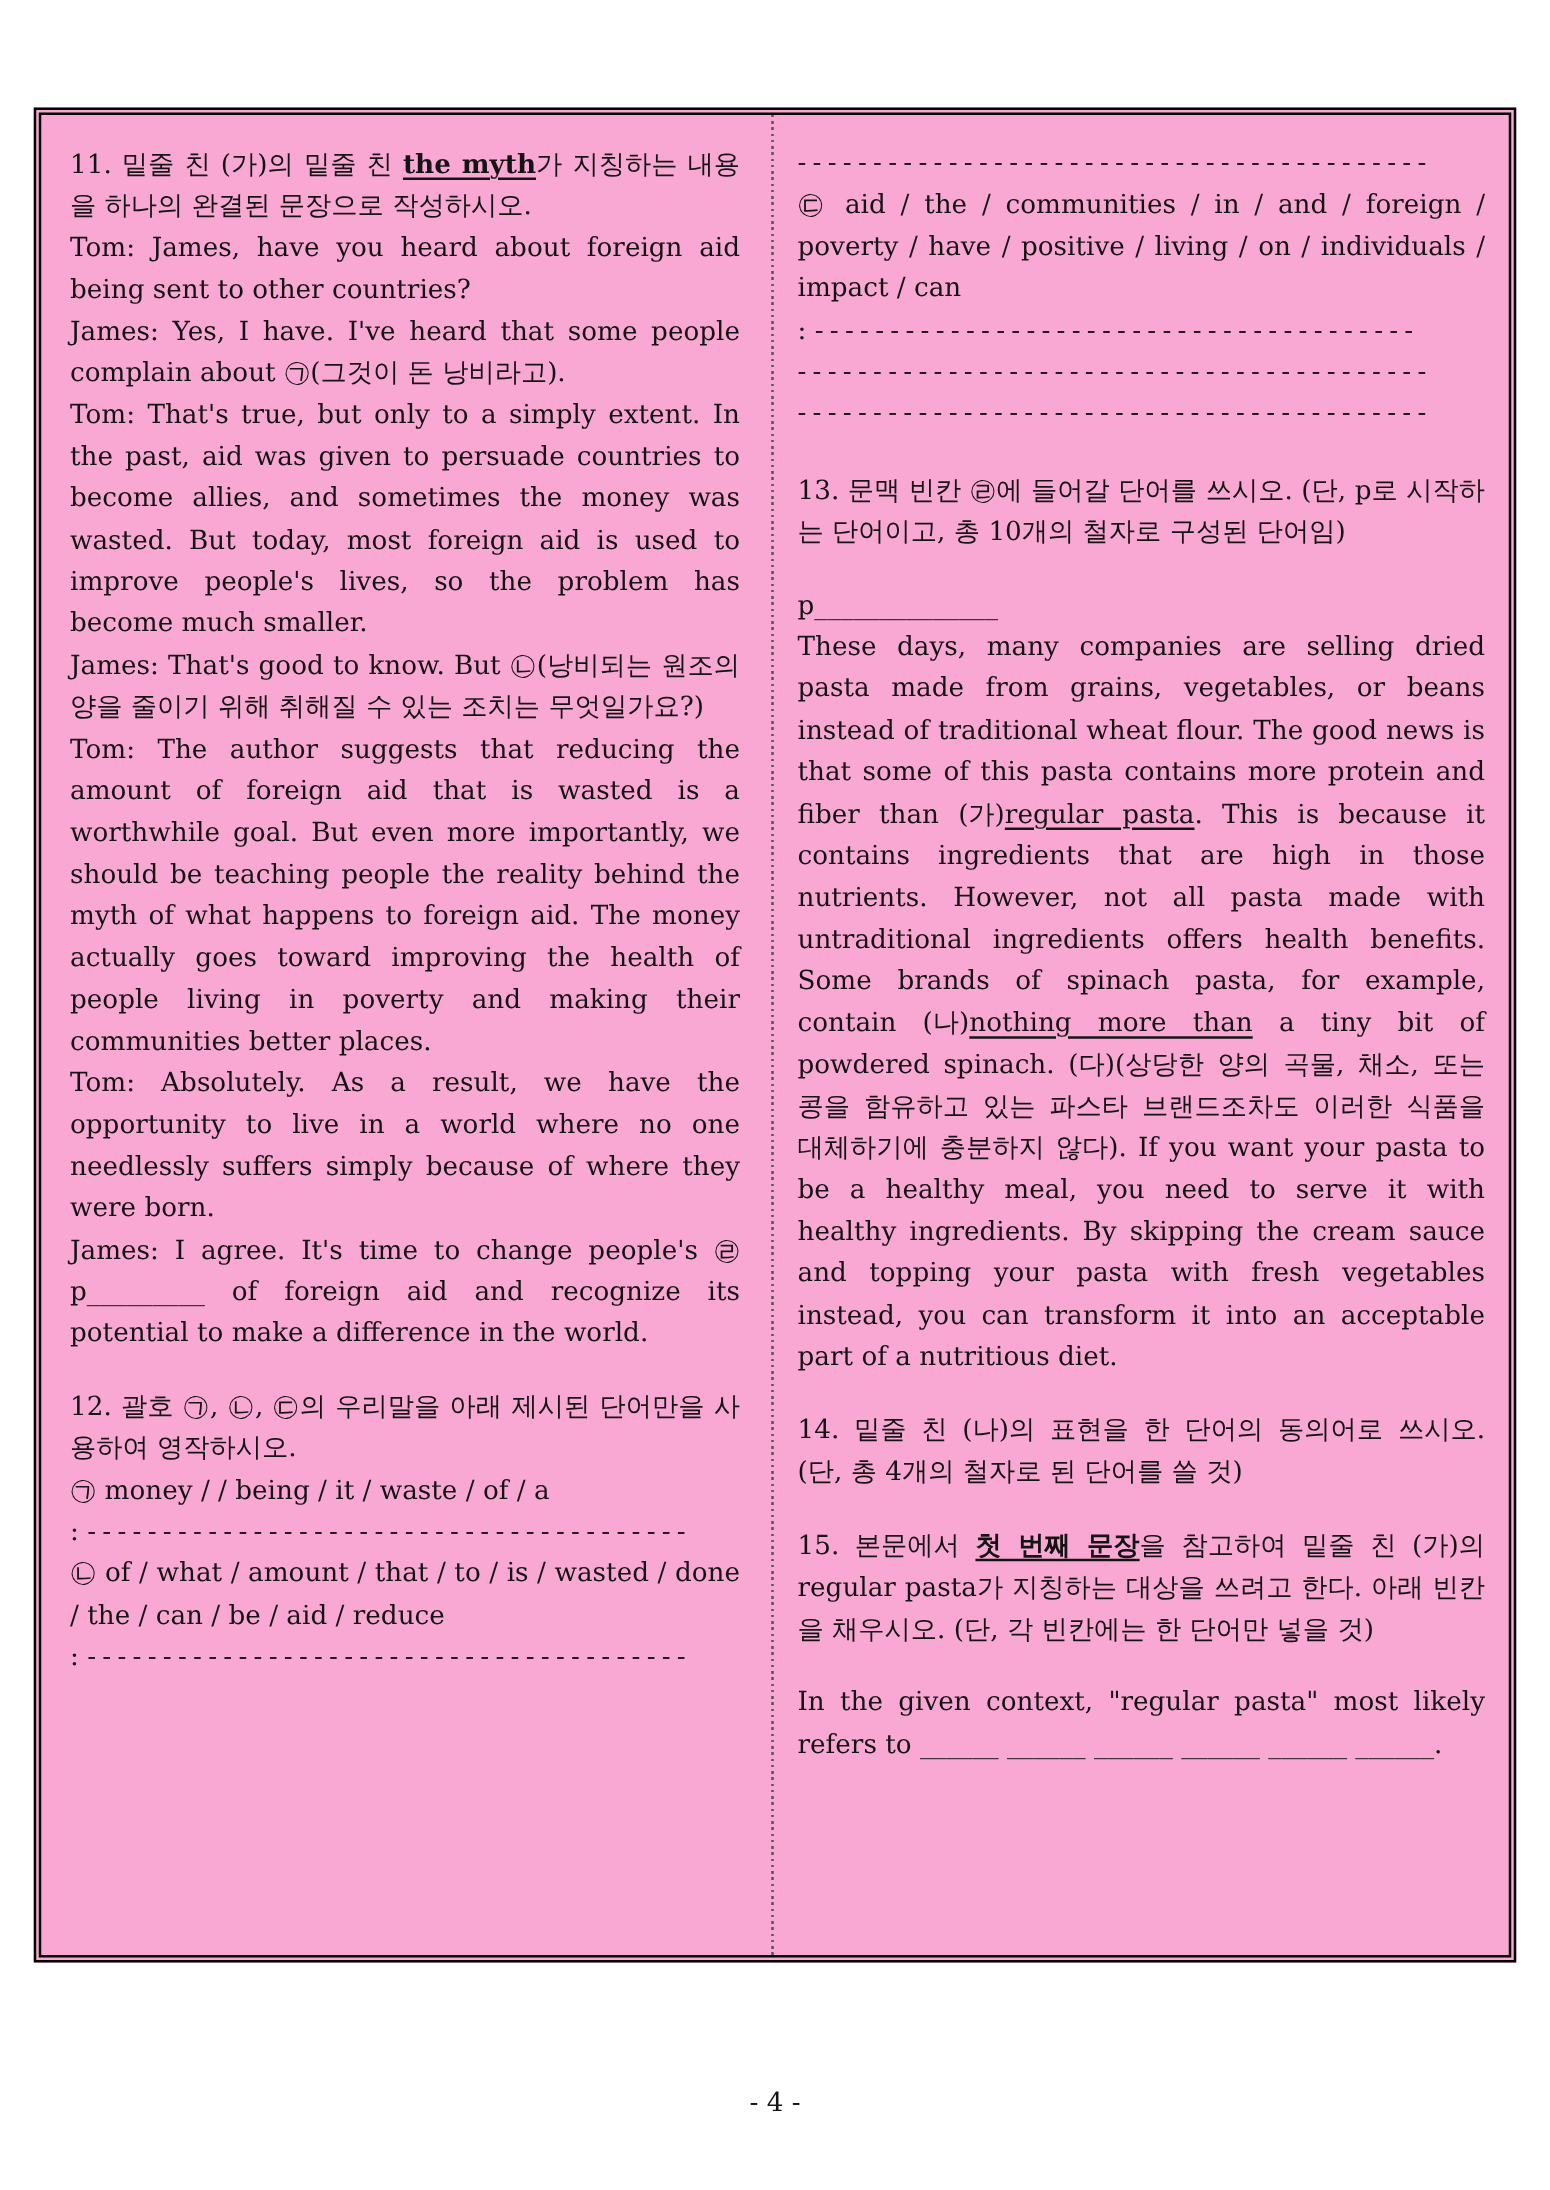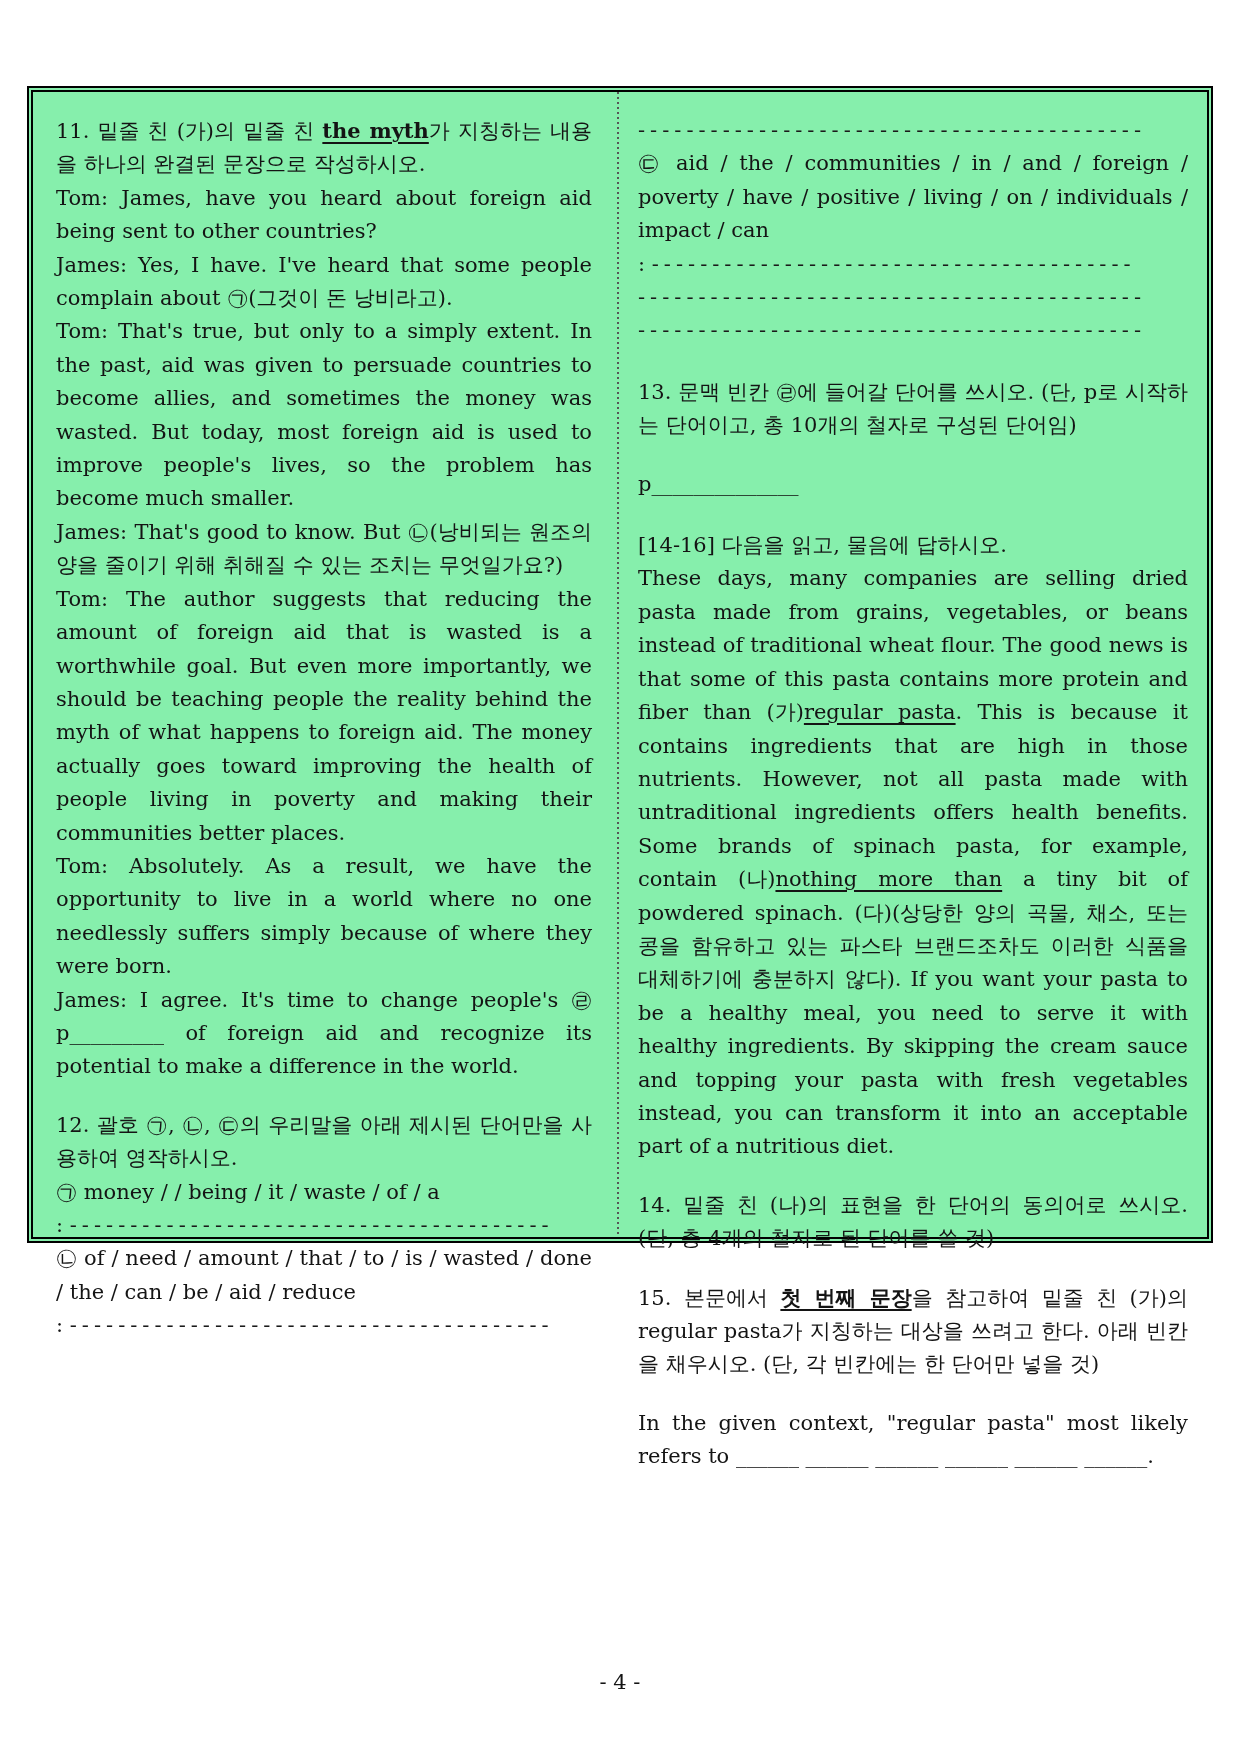--- a/index.html
+++ b/index.html
@@ -2,22 +2,22 @@
 <html><head>
 <meta charset="utf-8">
 <style>
   html,body{margin:0;padding:0;background:#ffffff;}
   body{
     width:1240px;height:1752px;position:relative;
     font-family:"DejaVu Serif","Liberation Serif",serif;
     color:#111;
   }
   .frame{
-    position:absolute;left:27px;top:86px;width:1186px;height:1157px;
-    border:6px double #000;box-sizing:border-box;background:#86efac;
+    position:absolute;left:27px;top:86px;width:1186px;height:1484px;
+    border:6px double #000;box-sizing:border-box;background:#f9a8d4;
   }
   .col{
     position:absolute;top:22px;font-size:21px;line-height:33.4px;
     text-align:justify;color:#141414;
   }
   .col-left{left:23px;width:536px;}
   .col-right{left:605px;width:550px;}
   .divider{
     position:absolute;left:584px;top:0;bottom:0;width:2px;
     background:repeating-linear-gradient(180deg,#555 0 2px,transparent 2px 5px);
@@ -48,37 +48,36 @@
     <p>James: Yes, I have. I've heard that some people complain about ㉠(그것이 돈 낭비라고).</p>
     <p>Tom: That's true, but only to a simply extent. In the past, aid was given to persuade countries to become allies, and sometimes the money was wasted. But today, most foreign aid is used to improve people's lives, so the problem has become much smaller.</p>
     <p>James: That's good to know. But ㉡(낭비되는 원조의 양을 줄이기 위해 취해질 수 있는 조치는 무엇일가요?)</p>
     <p>Tom: The author suggests that reducing the amount of foreign aid that is wasted is a worthwhile goal. But even more importantly, we should be teaching people the reality behind the myth of what happens to foreign aid. The money actually goes toward improving the health of people living in poverty and making their communities better places.</p>
     <p>Tom: Absolutely. As a result, we have the opportunity to live in a world where no one needlessly suffers simply because of where they were born.</p>
     <p>James: I agree. It's time to change people's ㉣ p_________ of foreign aid and recognize its potential to make a difference in the world.</p>
 
     <p class="sp1">12. 괄호 ㉠, ㉡, ㉢의 우리말을 아래 제시된 단어만을 사용하여 영작하시오.</p>
     <div class="row">㉠ money / / being / it / waste / of / a</div>
     <div class="row"><span>:</span> <span class="dash">----------------------------------------</span></div>
-    <p>㉡ of / need / amount / that / to / is / wasted / done / the / can / be / aid / reduce</p>
+    <p>㉡ of / what / amount / that / to / is / wasted / done / the / can / be / aid / reduce</p>
     <div class="row"><span>:</span> <span class="dash">----------------------------------------</span></div>
   </div>
 
   <div class="divider"></div>
 
   <div class="col col-right">
     <div class="row"><span class="dash">------------------------------------------</span></div>
     <p>㉢ aid / the / communities / in / and / foreign / poverty / have / positive / living / on / individuals / impact / can</p>
     <div class="row"><span>:</span> <span class="dash">----------------------------------------</span></div>
     <div class="row"><span class="dash">------------------------------------------</span></div>
     <div class="row"><span class="dash">------------------------------------------</span></div>
 
     <p class="sp2">13. 문맥 빈칸 ㉣에 들어갈 단어를 쓰시오. (단, p로 시작하는 단어이고, 총 10개의 철자로 구성된 단어임)</p>
     <div class="row sp1">p______________</div>
 
-    <p class="sp2">[14-16] 다음을 읽고, 물음에 답하시오.</p>
     <p><span>These days, many companies are selling dried pasta made from grains, vegetables, or beans instead of traditional wheat flour. The good news is that some of this pasta contains more protein and fiber than (가)</span><span class="u">regular pasta</span><span>. This is because it contains ingredients that are high in those nutrients. However, not all pasta made with untraditional ingredients offers health benefits. Some brands of spinach pasta, for example, contain (나)</span><span class="u">nothing more than</span><span> a tiny bit of powdered spinach. (다)(상당한 양의 곡물, 채소, 또는 콩을 함유하고 있는 파스타 브랜드조차도 이러한 식품을 대체하기에 충분하지 않다). If you want your pasta to be a healthy meal, you need to serve it with healthy ingredients. By skipping the cream sauce and topping your pasta with fresh vegetables instead, you can transform it into an acceptable part of a nutritious diet.</span></p>
 
     <p class="sp1">14. 밑줄 친 (나)의 표현을 한 단어의 동의어로 쓰시오. (단, 총 4개의 철자로 된 단어를 쓸 것)</p>
 
     <p class="sp1"><span>15. 본문에서 </span><span class="bu">첫 번째 문장</span><span>을 참고하여 밑줄 친 (가)의 regular pasta가 지칭하는 대상을 쓰려고 한다. 아래 빈칸을 채우시오. (단, 각 빈칸에는 한 단어만 넣을 것)</span></p>
 
     <p class="sp1">In the given context, "regular pasta" most likely refers to ______ ______ ______ ______ ______ ______.</p>
   </div>
 
 </div>

